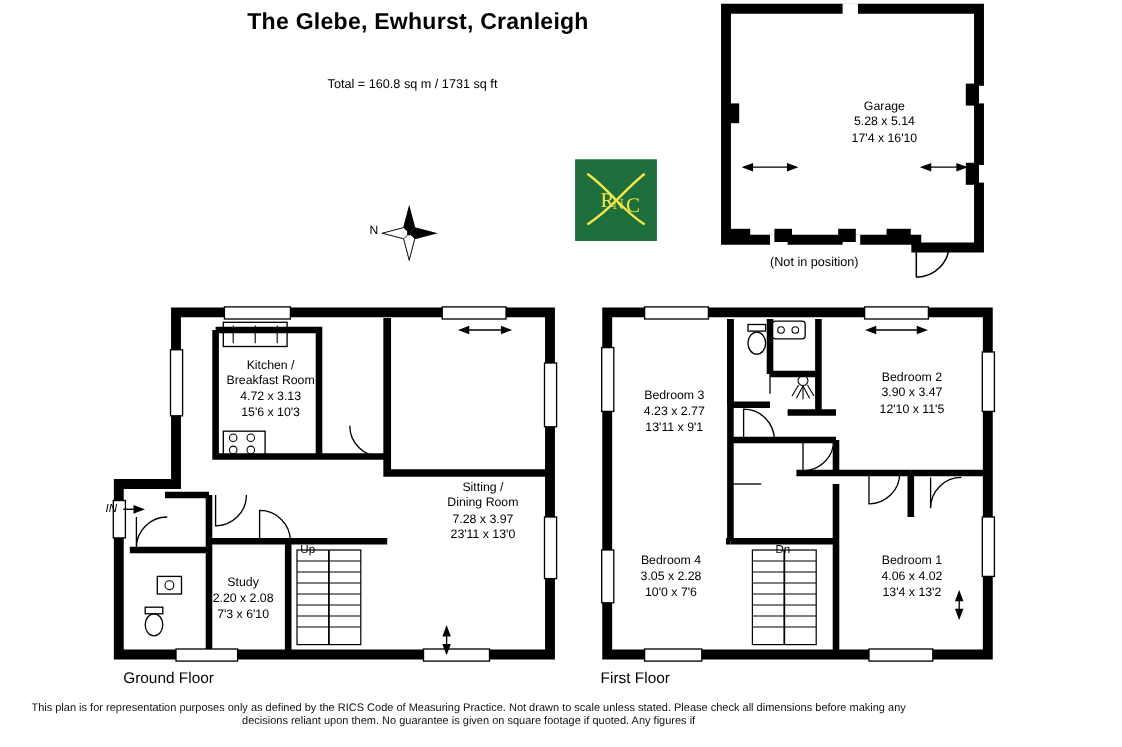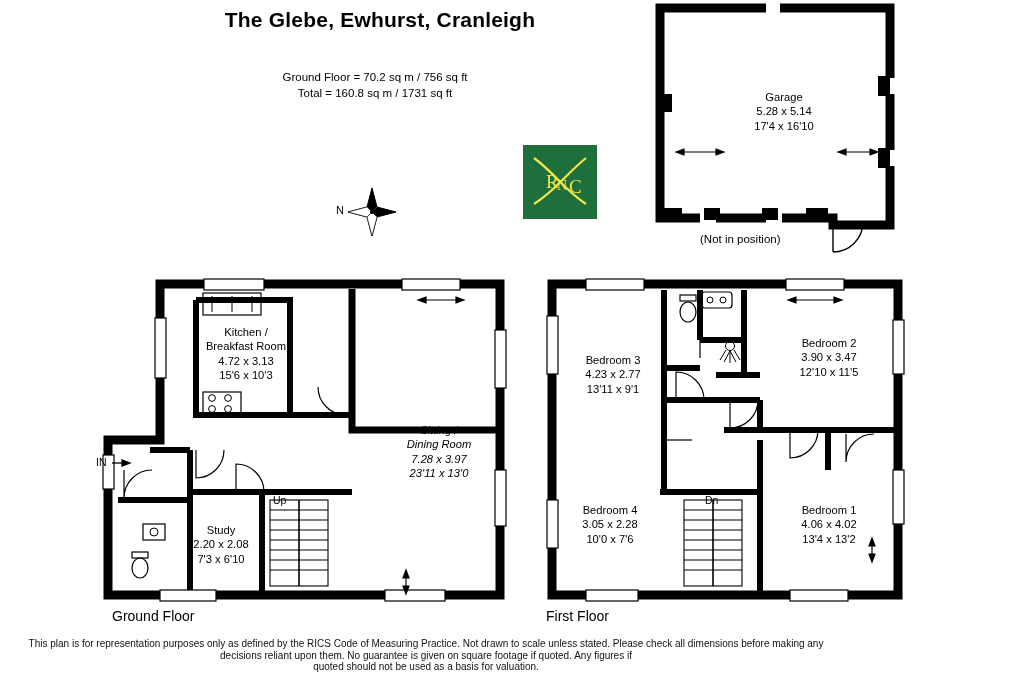--- a/index.html
+++ b/index.html
@@ -48,21 +48,20 @@
   }
   svg.plan{position:absolute;left:0;top:0;}
   .dirlabel{font-size:10.5px;}
 </style>
 </head>
 <body>
 
 <div class="abs title">The Glebe, Ewhurst, Cranleigh</div>
 
 <div class="abs area-block">
-  <div>Ground Floor = 70.2 sq m / 756 sq ft</div>
   <div>Total = 160.8 sq m / 1731 sq ft</div>
 </div>
 
 <div class="abs logo">
   <svg width="70" height="70" viewBox="0 0 70 70">
     <path d="M4 4 L66 4 L66 66 L4 66 Z" fill="#1f6f3c"></path>
     <path d="M10 12 C34 30, 40 44, 62 58" stroke="#f2e64a" stroke-width="2.2" fill="none"></path>
     <path d="M10 58 C32 44, 40 30, 62 12" stroke="#f2e64a" stroke-width="2.2" fill="none"></path>
     <text x="22" y="42" font-family="Liberation Serif, serif" font-size="19" fill="#f2e64a">R</text>
     <text x="33" y="44" font-family="Liberation Serif, serif" font-size="14" fill="#f2e64a">N</text>
@@ -269,21 +268,21 @@
   </g>
 </svg>
 
 <div class="room" style="left:186px;top:325px;width:120px;">
   <div>Kitchen /</div>
   <div>Breakfast Room</div>
   <div>4.72 x 3.13</div>
   <div>15'6 x 10'3</div>
 </div>
 
-<div class="room" style="left:380px;top:423px;width:118px;font-style:italic;">
+<div class="room" style="left:380px;top:436px;width:118px;">
   <div>Sitting /</div>
   <div>Dining Room</div>
   <div>7.28 x 3.97</div>
   <div>23'11 x 13'0</div>
 </div>
 
 <div class="room" style="left:170px;top:523px;width:102px;">
   <div>Study</div>
   <div>2.20 x 2.08</div>
   <div>7'3 x 6'10</div>
@@ -306,31 +305,30 @@
   <div>3.05 x 2.28</div>
   <div>10'0 x 7'6</div>
 </div>
 
 <div class="room" style="left:776px;top:503px;width:106px;">
   <div>Bedroom 1</div>
   <div>4.06 x 4.02</div>
   <div>13'4 x 13'2</div>
 </div>
 
-<div class="room" style="left:724px;top:90px;width:120px;">
+<div class="room" style="left:744px;top:90px;width:120px;">
   <div>Garage</div>
   <div>5.28 x 5.14</div>
   <div>17'4 x 16'10</div>
 </div>
 
-<div class="abs dirlabel" style="left:96px;top:456px;">IN</div>
+<div class="abs dirlabel" style="left:96px;top:456px;font-style:italic;">IN</div>
 <div class="abs dirlabel" style="left:273px;top:494px;">Up</div>
 <div class="abs dirlabel" style="left:705px;top:494px;">Dn</div>
 <div class="abs not-in-position">(Not in position)</div>
 
 <div class="abs floor-label gf-label">Ground Floor</div>
 <div class="abs floor-label ff-label">First Floor</div>
 
 <div class="abs disclaimer">
   <div>This plan is for representation purposes only as defined by the RICS Code of Measuring Practice. Not drawn to scale unless stated. Please check all dimensions before making any</div>
   <div>decisions reliant upon them. No guarantee is given on square footage if quoted. Any figures if</div>
-  <div>quoted should not be used as a basis for valuation.</div>
 </div>
 
 </body></html>

